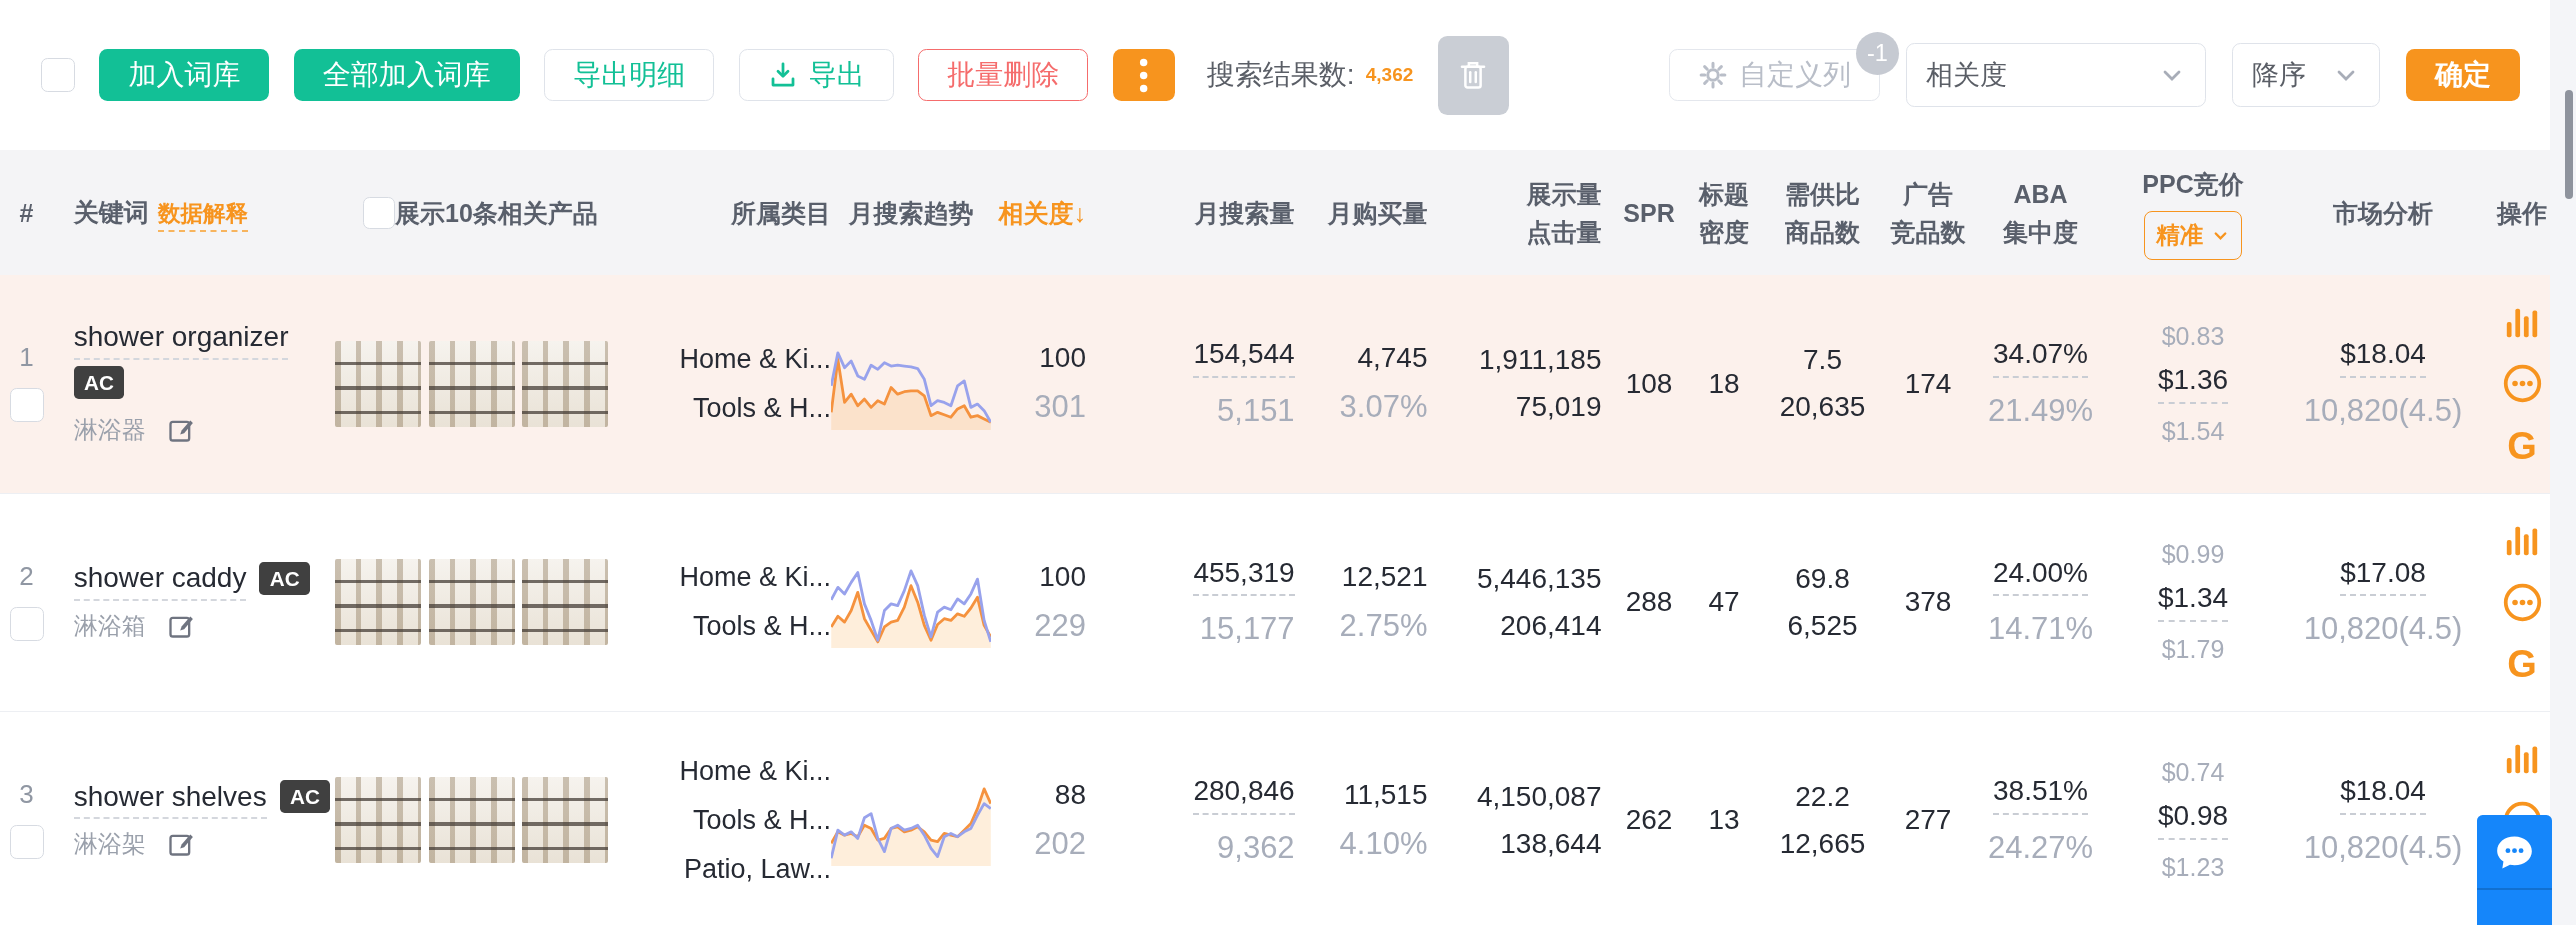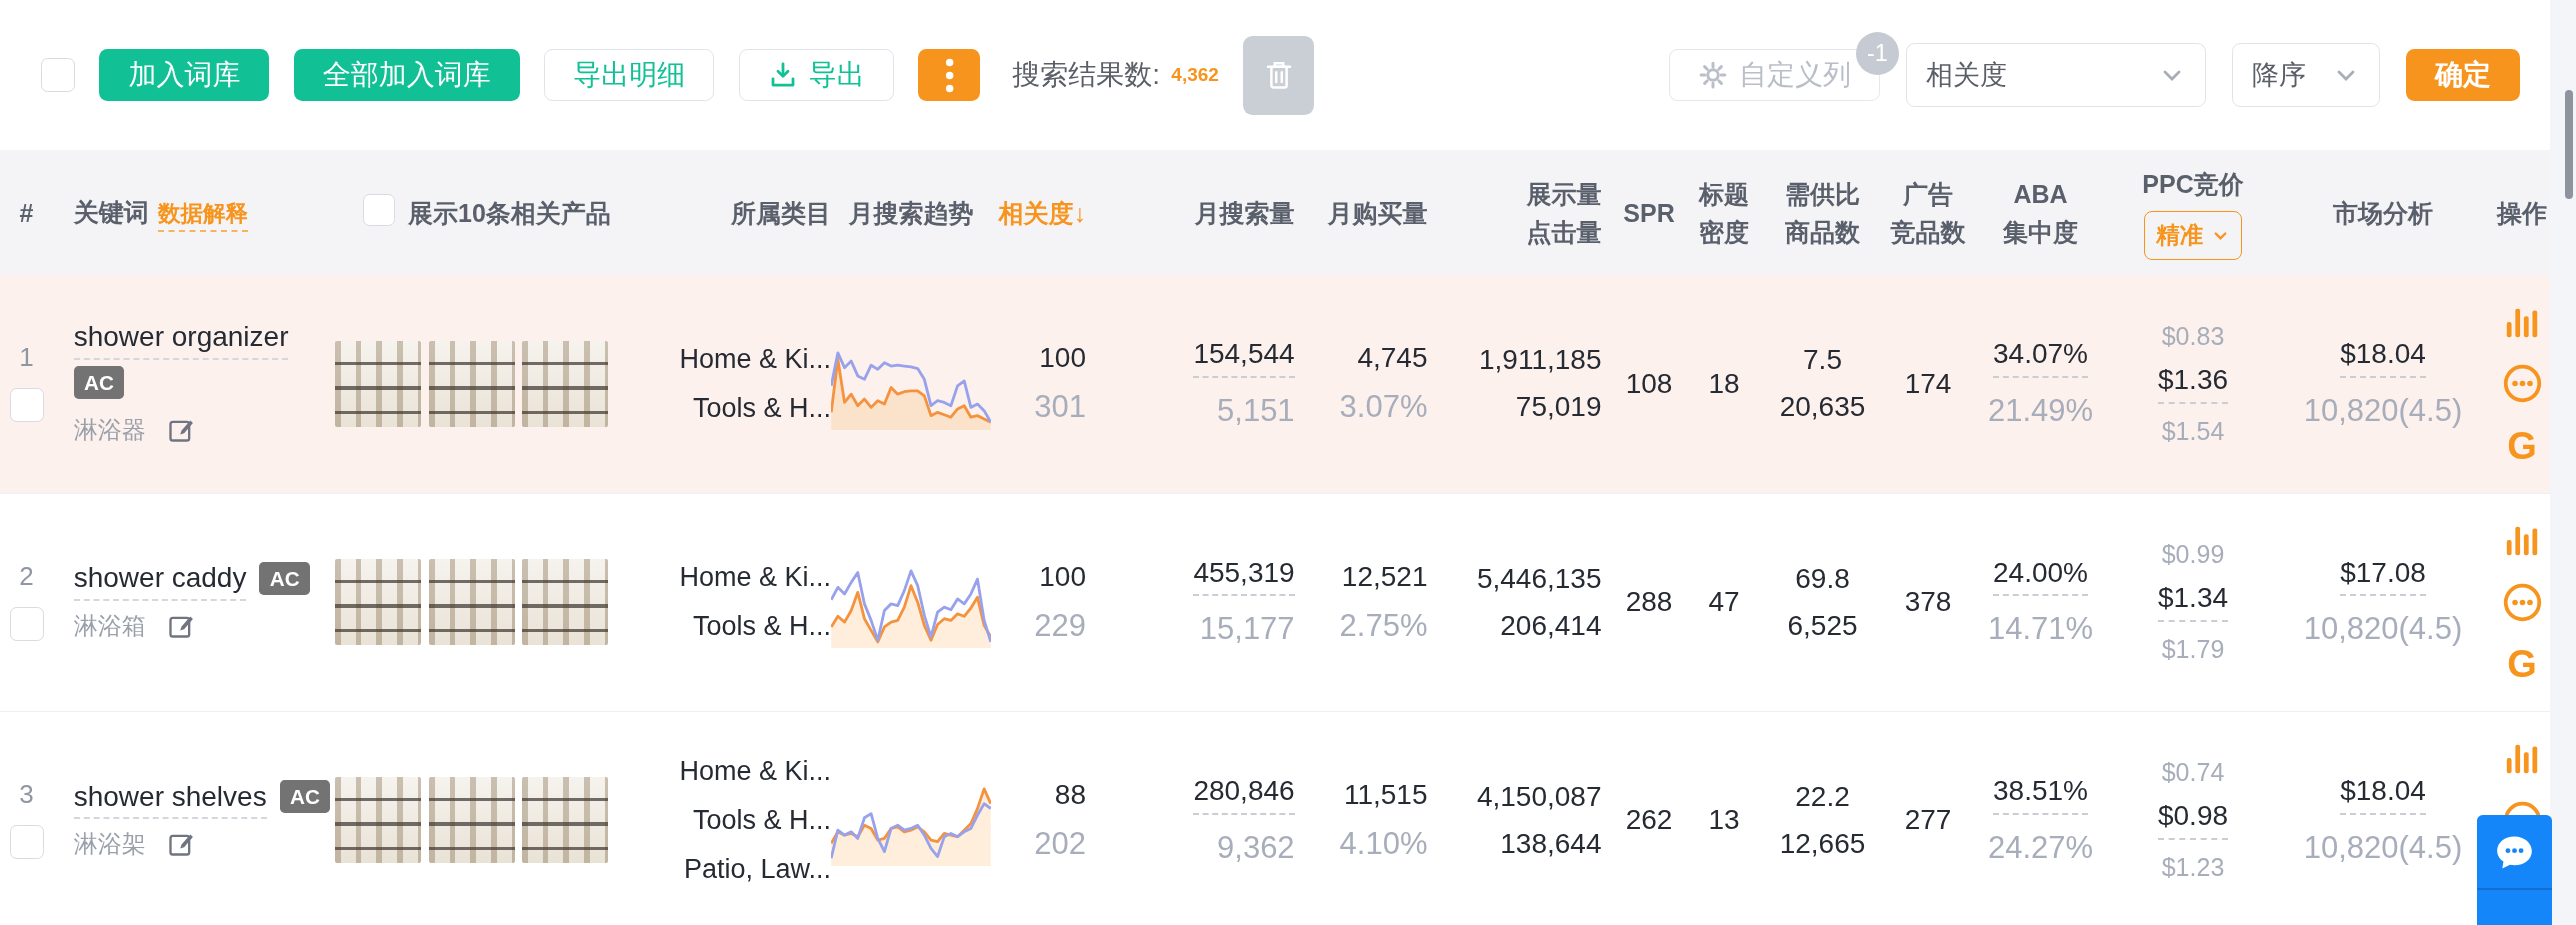--- a/index.html
+++ b/index.html
@@ -46,27 +46,27 @@
   .c10{width:80px;text-align:center}
   .c11{width:70px;text-align:center}
   .c12{width:127px;text-align:center}
   .c13{width:84px;text-align:center}
   .c14{width:141px;text-align:center}
   .c15{width:164px;text-align:center}
   .c16{width:216px;text-align:center}
   .c17{width:62px;text-align:center}
   .h-orange{color:#f7941e}
   .h-explain{color:#f7941e;font-size:22.5px;border-bottom:2.8px dashed #f7b45e;padding-bottom:4.7px;margin-left:9.4px;white-space:nowrap}
-  .h-check{display:flex;gap:13px;padding-left:28px}
+  .h-check{display:flex;align-items:center;padding-left:28px}
   .h-check .cb{width:32px;height:32px}
   .chip{display:inline-flex;align-items:center;gap:7.5px;border:1.9px solid #f7941e;color:#f7941e;font-size:23.5px;
     font-weight:bold;border-radius:8px;padding:4.7px 11.3px;margin-top:7.5px;cursor:pointer}
   .idx{color:#9097a3;font-size:26px;margin-bottom:15px}
   .kw{font-size:28px;border-bottom:2.8px dashed #d4d7dd;padding-bottom:5.6px;cursor:pointer;white-space:nowrap}
-  .ac{background:#737373;color:#fff;font-size:20.7px;font-weight:bold;border-radius:4.7px;padding:4.7px 10.3px;display:inline-block}
+  .ac{background:#404040;color:#fff;font-size:20.7px;font-weight:bold;border-radius:4.7px;padding:4.7px 10.3px;display:inline-block}
   .kwline .ac{margin-left:13px;vertical-align:1.9px}
   .acline{margin-top:13px}
   .alias{color:#9aa0ab;font-size:24px;margin-top:15px;display:flex;align-items:center;gap:21px}
   .thumbs{display:flex;gap:7.5px}
   .thumb-img{width:86px;height:86px;border-radius:1.9px;
     background:
       repeating-linear-gradient(180deg,rgba(70,62,55,0) 0 20.7px,rgba(70,62,55,.75) 20.7px 24.4px),
       repeating-linear-gradient(90deg,rgba(120,95,60,.35) 0 5.6px,rgba(0,0,0,0) 5.6px 20.7px),
       linear-gradient(180deg,#f6f3ee,#e9e2d6)}
   .cat{font-size:27px;line-height:49px}
@@ -98,20 +98,21 @@
     <button class="btn ghost-green tspace">
       <span>
         <svg width="30" height="30" viewBox="0 0 24 24" fill="none" stroke="#12c096" stroke-width="2.2" stroke-linecap="round" stroke-linejoin="round">
           <path d="M12 3v9"></path>
             <path d="M8 9l4 4 4-4"></path>
             <path d="M4 15v5h16v-5"></path>
         </svg>
       </span>
       <span>导出</span>
     </button>
+    <button class="btn ghost-red tspace">批量删除</button>
     <button class="btn kebab tspace">
       <span>
         <svg width="11.3" height="41" viewBox="0 0 12 44">
           <circle cx="6" cy="8" r="4" fill="#fff"></circle>
             <circle cx="6" cy="22" r="4" fill="#fff"></circle>
             <circle cx="6" cy="36" r="4" fill="#fff"></circle>
         </svg>
       </span>
     </button>
     <div class="result">

